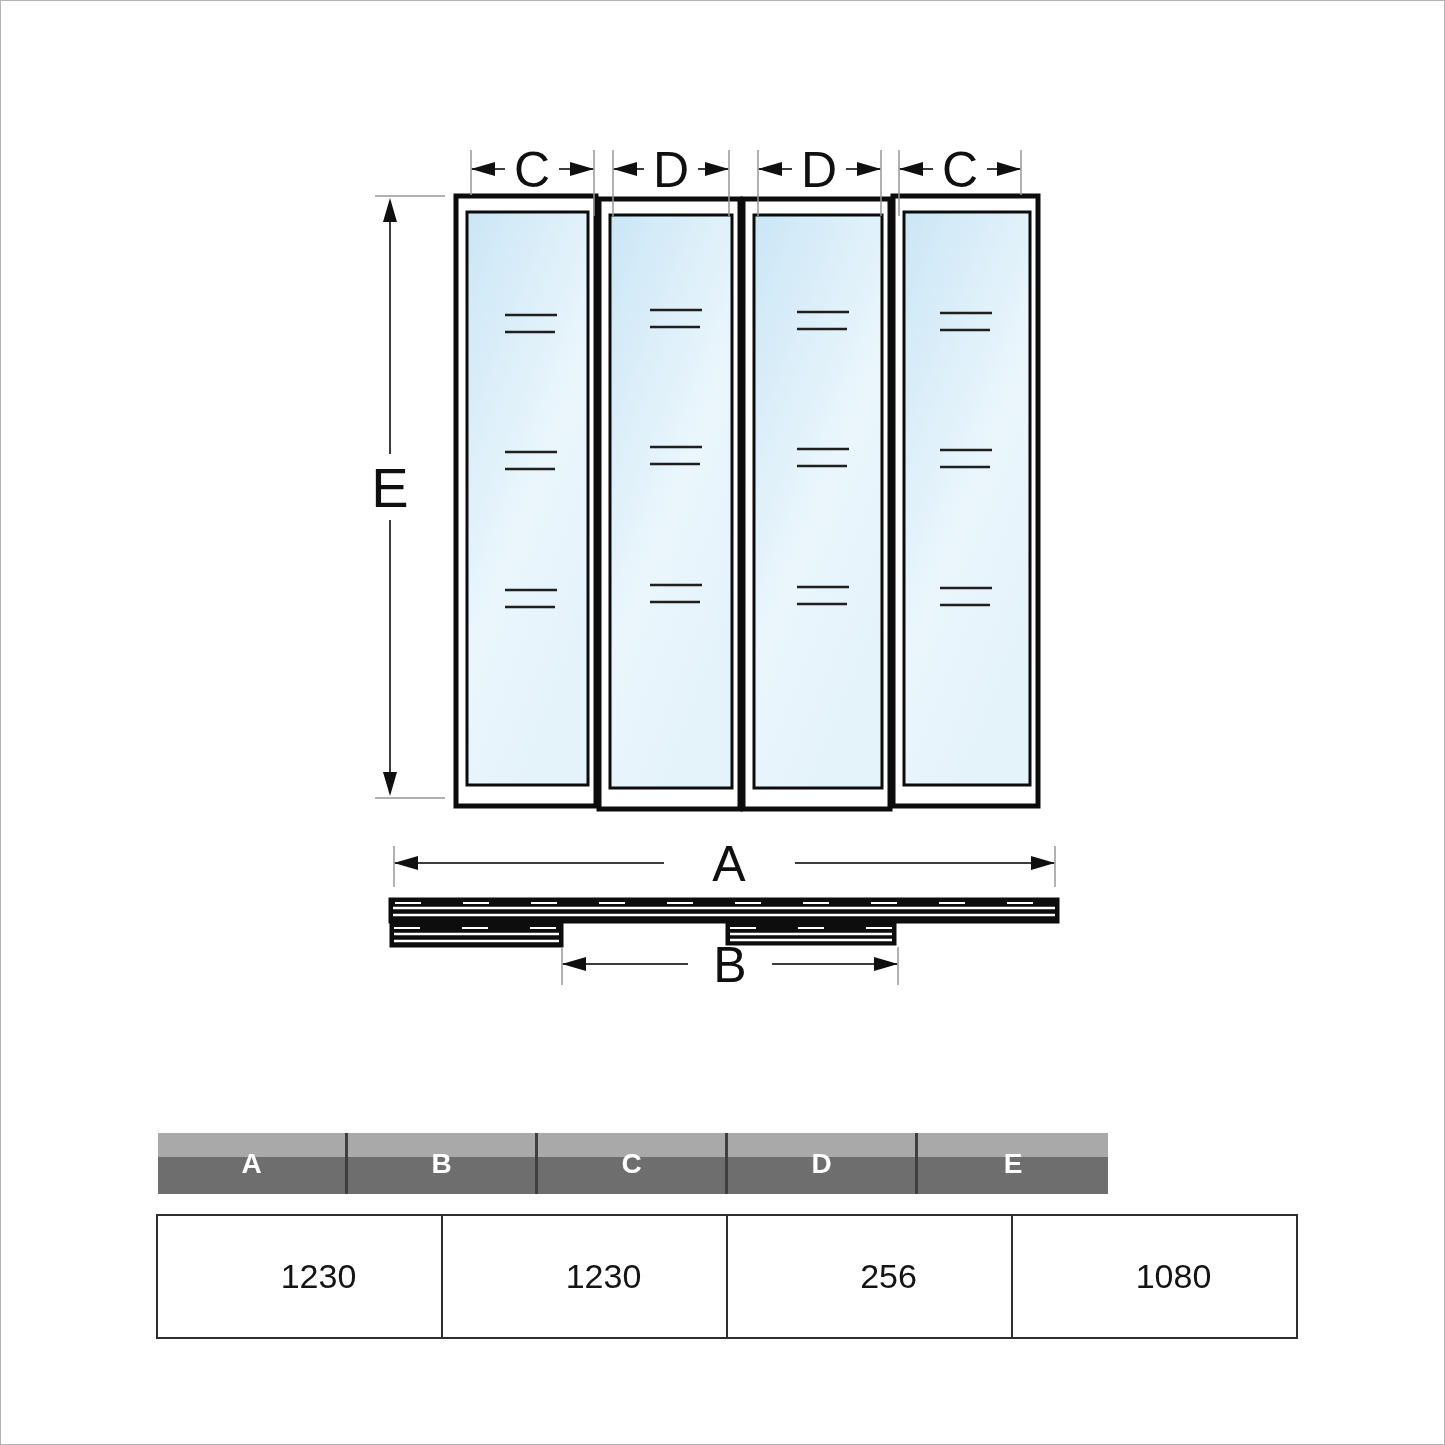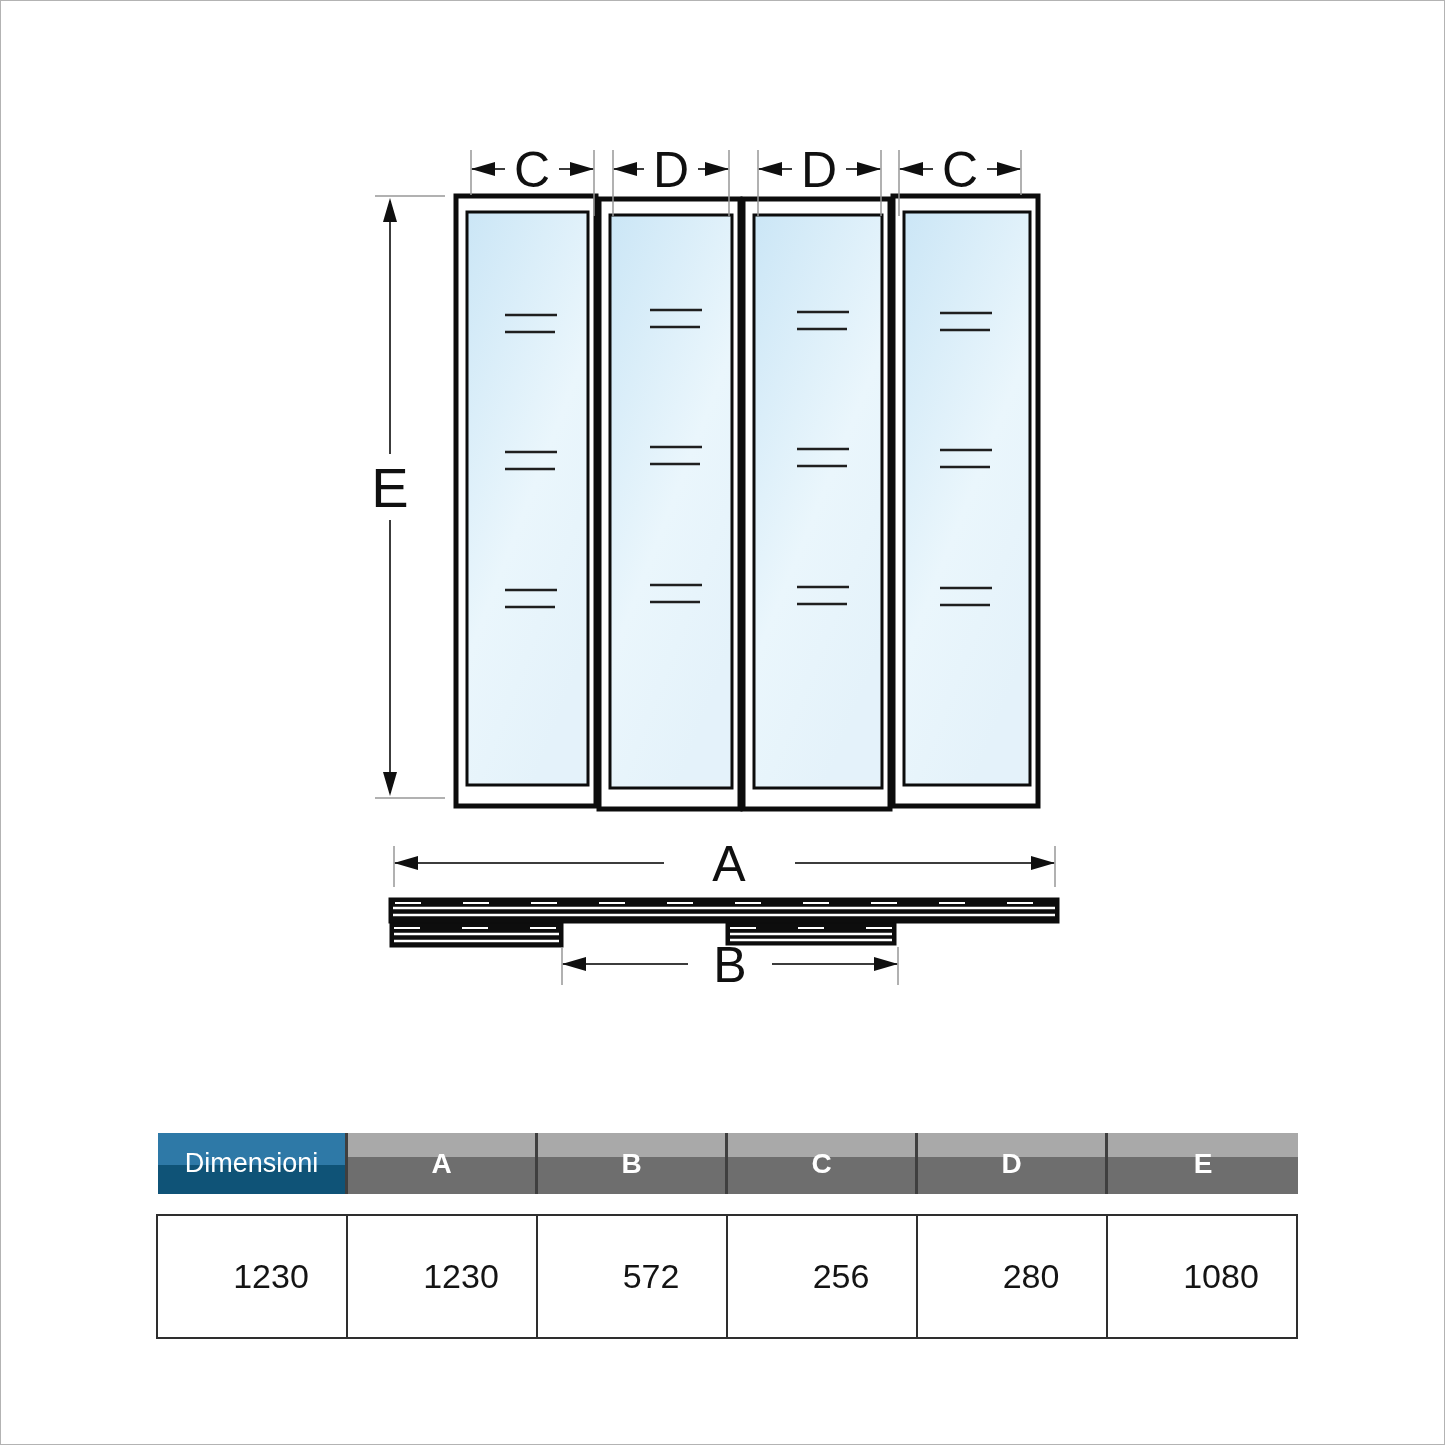--- a/index.html
+++ b/index.html
@@ -207,30 +207,27 @@
       <line class="extline" x1="897" y1="946" x2="897" y2="984"></line>
       <line class="dimline" x1="562" y1="963" x2="687" y2="963"></line>
       <line class="dimline" x1="771" y1="963" x2="896" y2="963"></line>
       <polygon class="arrow" points="561,963 585,956 585,970"></polygon>
       <polygon class="arrow" points="897,963 873,956 873,970"></polygon>
       <text class="dimtext" x="729" y="981">B</text>
     </g>
   </svg>
 
   <div class="tbl-header">
-    <div class="th-cell blue">Dimensioni</div>
     <div class="th-cell">A</div>
     <div class="th-cell">B</div>
     <div class="th-cell">C</div>
     <div class="th-cell">D</div>
     <div class="th-cell">E</div>
   </div>
 
   <div class="tbl-values">
     <div class="tv-cell">1230</div>
     <div class="tv-cell">1230</div>
-    <div class="tv-cell">572</div>
     <div class="tv-cell">256</div>
-    <div class="tv-cell">280</div>
     <div class="tv-cell">1080</div>
   </div>
 
 </div>
 
 </body></html>

